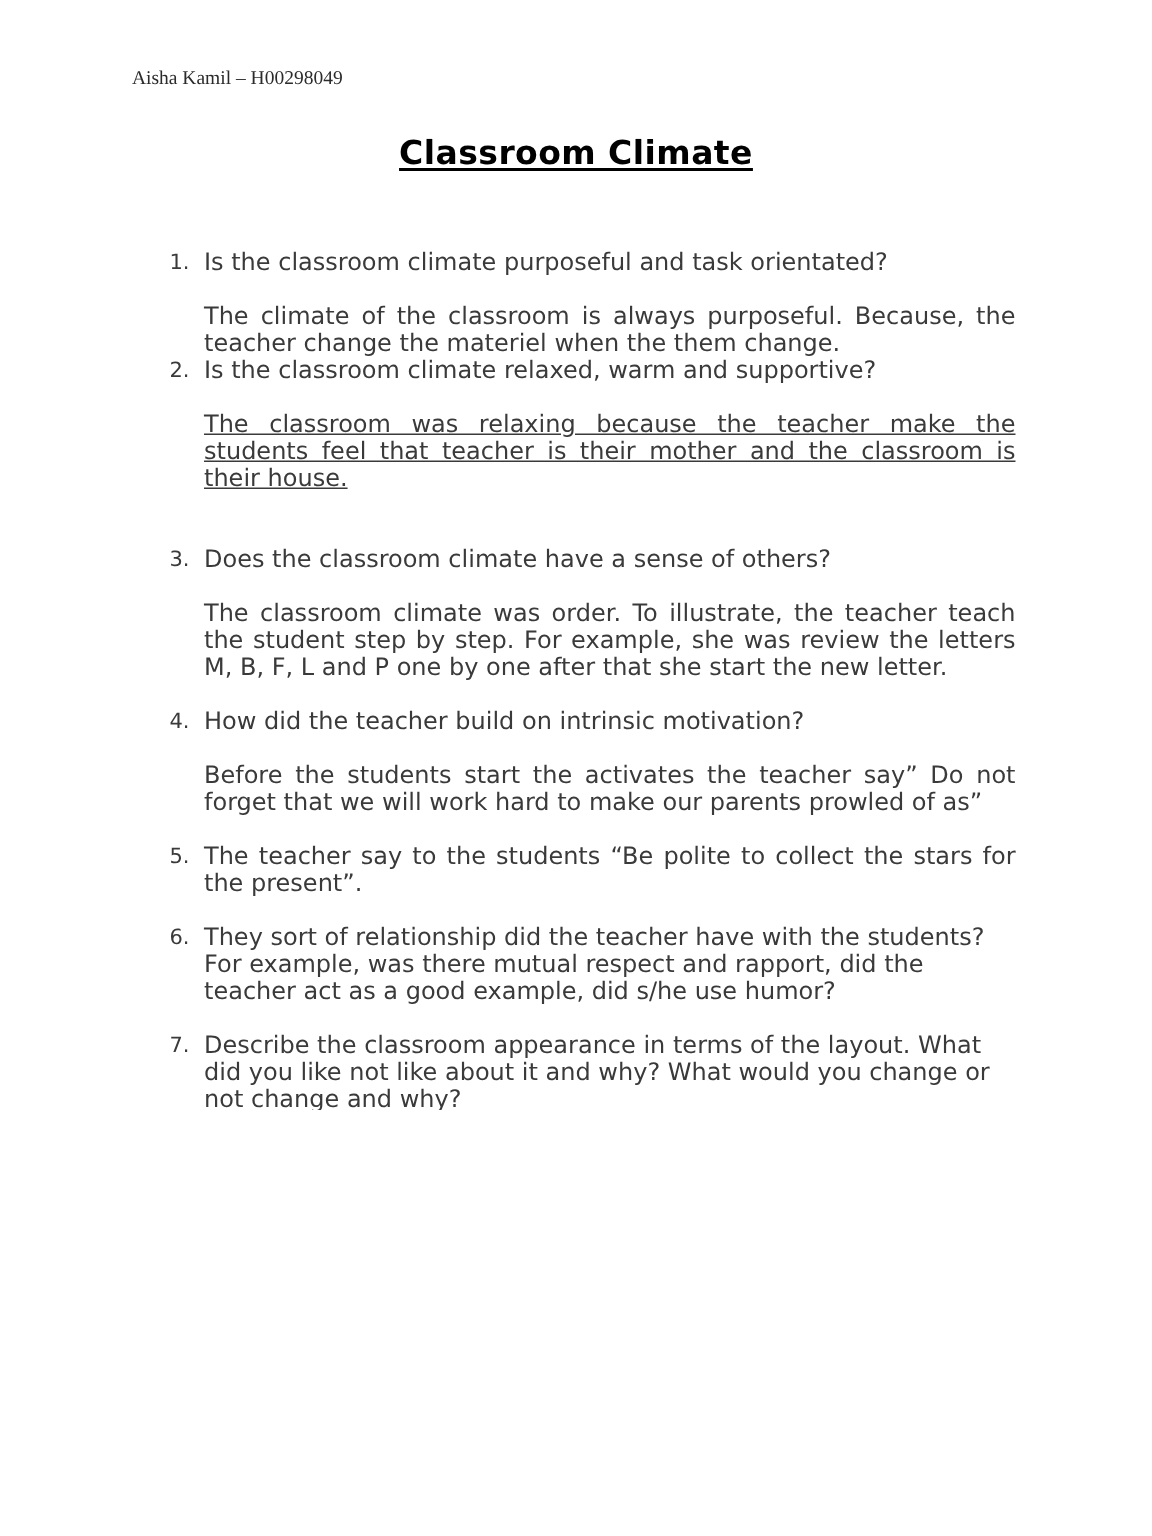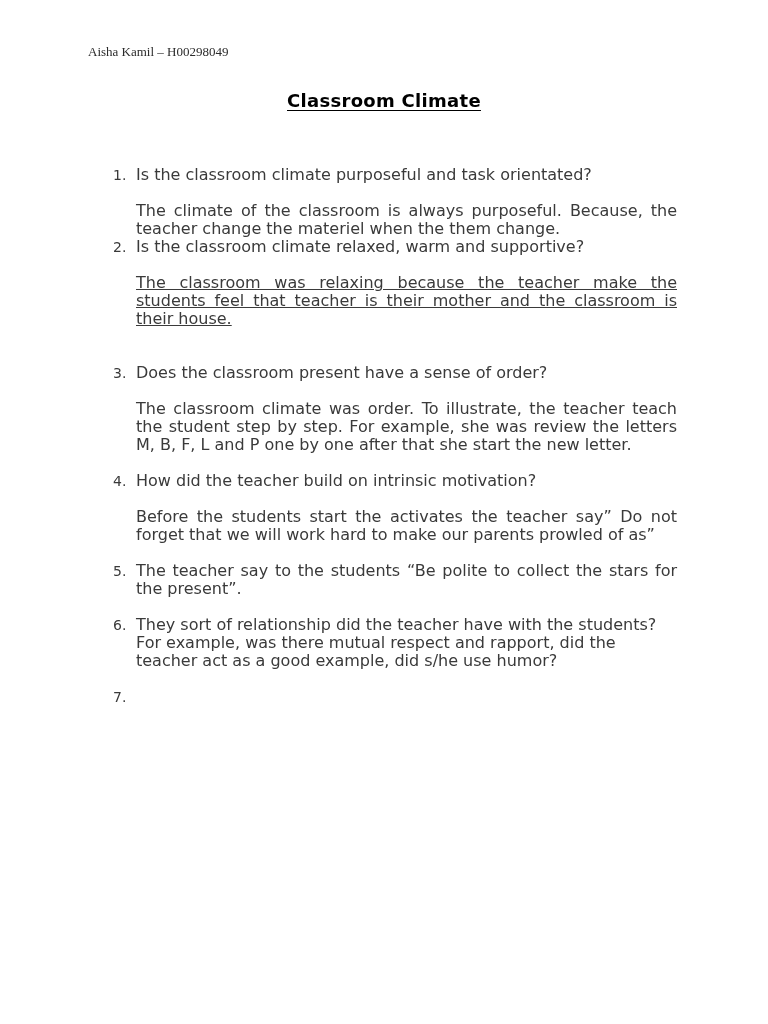--- a/index.html
+++ b/index.html
@@ -29,21 +29,21 @@
   }
   .doc-title-wrap {
     position: absolute;
     left: 0;
     right: 0;
     top: 90px;
     text-align: center;
   }
   .doc-title {
     display: inline-block;
-    font-size: 18px;
+    font-size: 22px;
     font-weight: bold;
     text-decoration: underline;
     text-underline-offset: 3px;
     color: var(--title-text);
     letter-spacing: 0.3px;
   }
   .qa-list {
     position: absolute;
     left: 113px;
     top: 166px;
@@ -95,21 +95,21 @@
       <div class="qa-num">2.</div>
       <div class="qa-body">
         <p class="question">Is the classroom climate relaxed, warm and supportive?</p>
         <p class="answer justify">The classroom was relaxing because the teacher make the students feel that teacher is their mother and the classroom is their house.</p>
       </div>
     </div>
 
     <div class="qa-item qa-item-3">
       <div class="qa-num">3.</div>
       <div class="qa-body">
-        <p class="question">Does the classroom present have a sense of order?</p>
+        <p class="question">Does the classroom climate have a sense of others?</p>
         <p class="answer justify"><span>The classroom climate was order. To illustrate, the teacher teach the student step by step. For example,  she was review the letters </span><span class="seg-bold">M, B, F, L</span><span> and </span><span class="seg-bold">P</span><span>  one by one after that she start the new letter.</span></p>
       </div>
     </div>
 
     <div class="qa-item qa-item-4">
       <div class="qa-num">4.</div>
       <div class="qa-body">
         <p class="question">How did the teacher build on intrinsic motivation?</p>
         <p class="answer justify">Before the students start the activates the teacher say” Do not forget that we will work hard to make our parents prowled of as”</p>
       </div>
@@ -125,17 +125,18 @@
     <div class="qa-item qa-item-6">
       <div class="qa-num">6.</div>
       <div class="qa-body">
         <p class="question">They sort of relationship did the teacher have with the students? For example, was there mutual respect and rapport, did the teacher act as a good example, did s/he use humor?</p>
       </div>
     </div>
 
     <div class="qa-item qa-item-7">
       <div class="qa-num">7.</div>
       <div class="qa-body">
+        <p class="question">Describe the classroom appearance in terms of the layout. What did you like not like about it and why? What would you change or not change and why?</p>
       </div>
     </div>
 
   </div>
 </div>
 
 </body></html>

